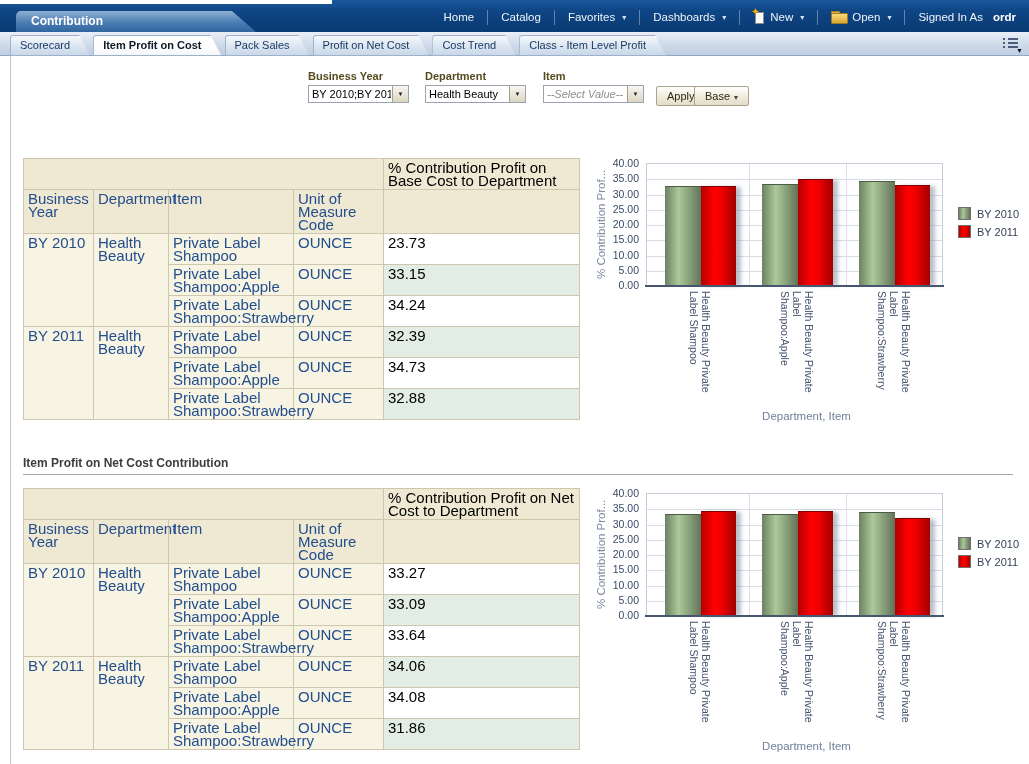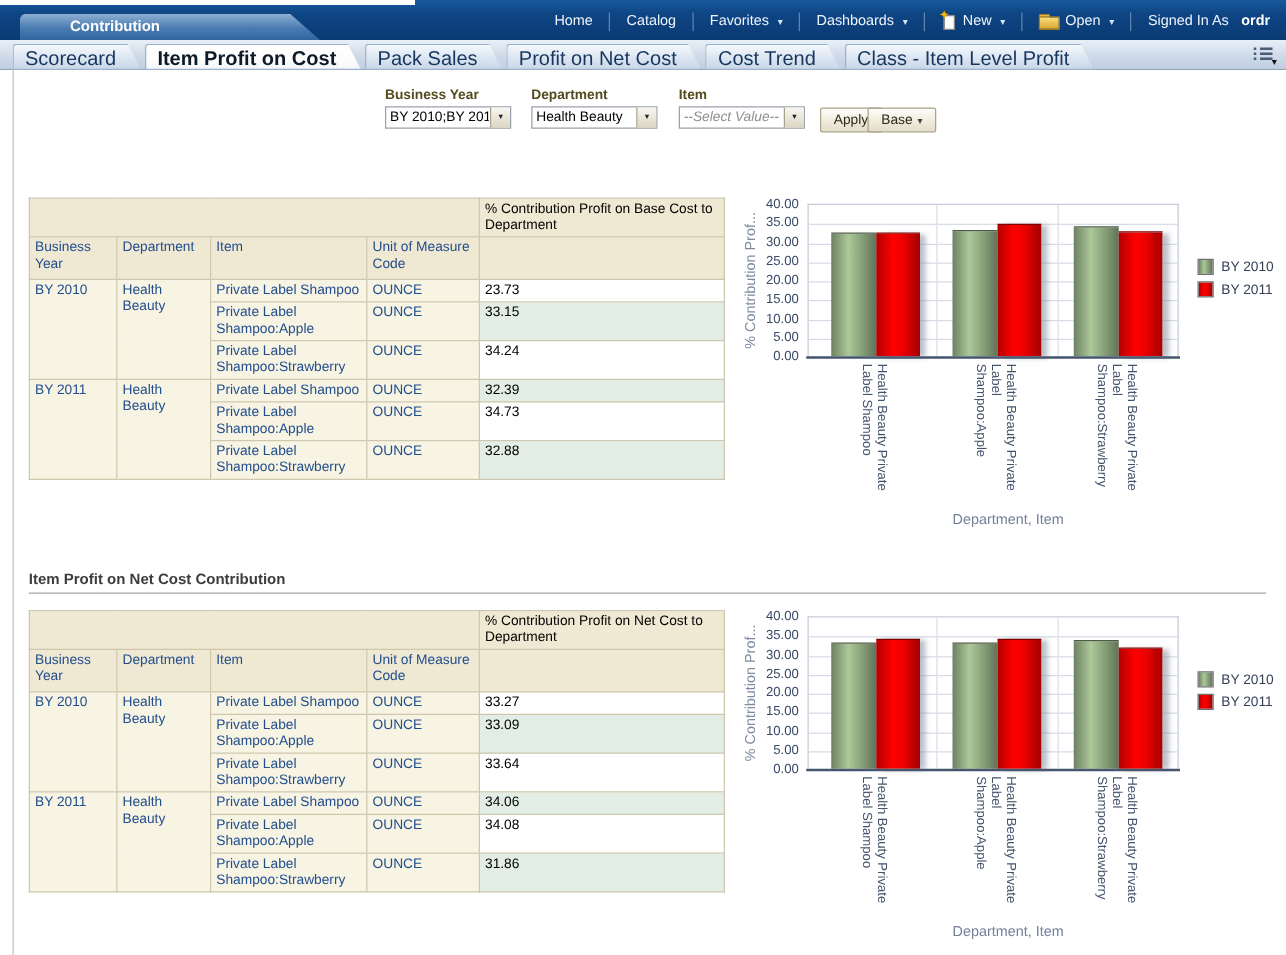--- a/index.html
+++ b/index.html
@@ -7,42 +7,42 @@
   #page { position:relative; width:1029px; height:764px; overflow:hidden; background:#fff; }
 
   
   #topbar { position:absolute; left:0; top:0; width:1029px; height:32px;
             background:linear-gradient(180deg,#19599c 0%,#0e4584 35%,#0a3a72 100%); }
   #topbar .notch { position:absolute; left:0; top:0; width:332px; height:4px; background:#fff; }
   .brand-tab { position:absolute; left:16px; top:11px; width:240px; height:21px;
                background:linear-gradient(180deg,#8fb0d3 0%,#4a7cb1 55%,#2f659f 100%);
                border-top-left-radius:5px;
                clip-path:polygon(0 0,216px 0,240px 100%,0 100%);
-               color:#fff; font-weight:bold; font-size:12px; line-height:21px; padding-left:40px; }
+               color:#fff; font-weight:bold; font-size:12px; line-height:21px; padding-left:15px; }
   #topnav { position:absolute; right:0; top:5px; height:24px; display:flex; align-items:center;
             color:#eef4fb; font-size:11.5px; white-space:nowrap; }
   #topnav a { color:#eef4fb; text-decoration:none; padding:0 13px; display:flex; align-items:center; gap:5px; }
   #topnav .sep { width:1px; height:15px; background:rgba(255,255,255,.35); }
   .caret { font-size:8px; color:#d7e4f2; margin-left:2px; }
   .ic-new { position:relative; width:12px; height:14px; display:inline-block; }
   .ic-new .pg { position:absolute; left:2px; top:2px; width:9px; height:12px; background:#fdfdfd; border:1px solid #8b8b8b; }
   .ic-new .st { position:absolute; left:-2px; top:-4px; color:#f2b200; font-size:10px; text-shadow:0 0 1px #8a6400; }
   .ic-folder { position:relative; width:16px; height:12px; display:inline-block; }
   .ic-folder::before { content:''; position:absolute; left:0; top:0; width:7px; height:4px;
                        background:#e6b84a; border:1px solid #a07c20; border-bottom:none; border-radius:1px 1px 0 0; }
   .ic-folder::after { content:''; position:absolute; left:0; top:2px; width:15px; height:9px;
                       background:linear-gradient(180deg,#f9dc7d,#d9a62e); border:1px solid #a07c20; border-radius:1px; }
   .signed-in b { color:#fff; margin-left:5px; }
 
   
   #pagetabs { position:absolute; left:0; top:32px; width:1029px; height:24px;
               background:linear-gradient(180deg,#e9eff7 0%,#cdd9e8 60%,#bfcfe2 100%);
               border-bottom:1px solid #8fa5c2; }
   #pagetabs .tabs { position:absolute; left:10px; top:3px; display:flex; gap:3px; }
-  .ptab { height:21px; padding:4px 20px 13px 10px; font-size:16px; color:#16365e; text-decoration:none;
+  .ptab { height:21px; padding:4px 20px 13px 10px; font-size:11px; color:#16365e; text-decoration:none;
           background:linear-gradient(180deg,#f7fafd 0%,#dbe5f1 55%,#c8d6e8 100%);
           clip-path:polygon(0 0, calc(100% - 11px) 0, 100% 100%, 0 100%);
           border-top-left-radius:3px; box-shadow:inset 0 0 0 1px #9db1cb; }
   .ptab.active { background:linear-gradient(180deg,#ffffff 0%,#fdfdfd 60%,#f2f5f9 100%);
                  font-weight:bold; color:#0d1a28; }
   .page-opts { position:absolute; right:8px; top:6px; width:18px; height:13px; cursor:pointer; }
   .po-line { position:relative; height:2px; background:#4a5c78; margin:0 0 2px 5px; width:10px; }
   .po-line::before { content:''; position:absolute; left:-5px; top:0; width:2px; height:2px; background:#4a5c78; }
   .po-arrow { position:absolute; right:-2px; bottom:-3px; font-size:7px; color:#111; }
 
@@ -64,21 +64,21 @@
          background:linear-gradient(180deg,#fefefe,#eee9d8 60%,#e3decb); border:1px solid #aaa387;
          border-radius:2px; padding:0 10px; cursor:pointer; white-space:nowrap; }
   .rcaret { font-size:8px; color:#444; margin-left:4px; }
 
   
   .sec-title { position:absolute; left:12px; width:990px; font-size:12px; font-weight:bold; color:#3d3d3d;
                padding-bottom:4px; border-bottom:1px solid #a8a8a8; }
 
   
   table.grid { position:absolute; left:12px; border-collapse:collapse; table-layout:fixed; width:556px;
-               font-size:11px; border:1px solid #9f9f9f; }
+               font-size:15px; border:1px solid #9f9f9f; }
   table.grid th, table.grid td { border:1px solid #cfc7ad; vertical-align:top; padding:2px 4px; line-height:13px; text-align:left; }
   table.grid thead th { background:#efe9d3; font-weight:normal; }
   th.colhead { color:#234e8d; }
   th.measure { color:#000; }
   td.dim { background:#f7f4e3; color:#234e8d; }
   td.val { background:#fff; text-align:right; color:#000; padding-right:5px; }
   tr.alt td.val { background:#e2eee5; }
 
   
   .chart { position:absolute; left:580px; width:439px; height:285px; }

